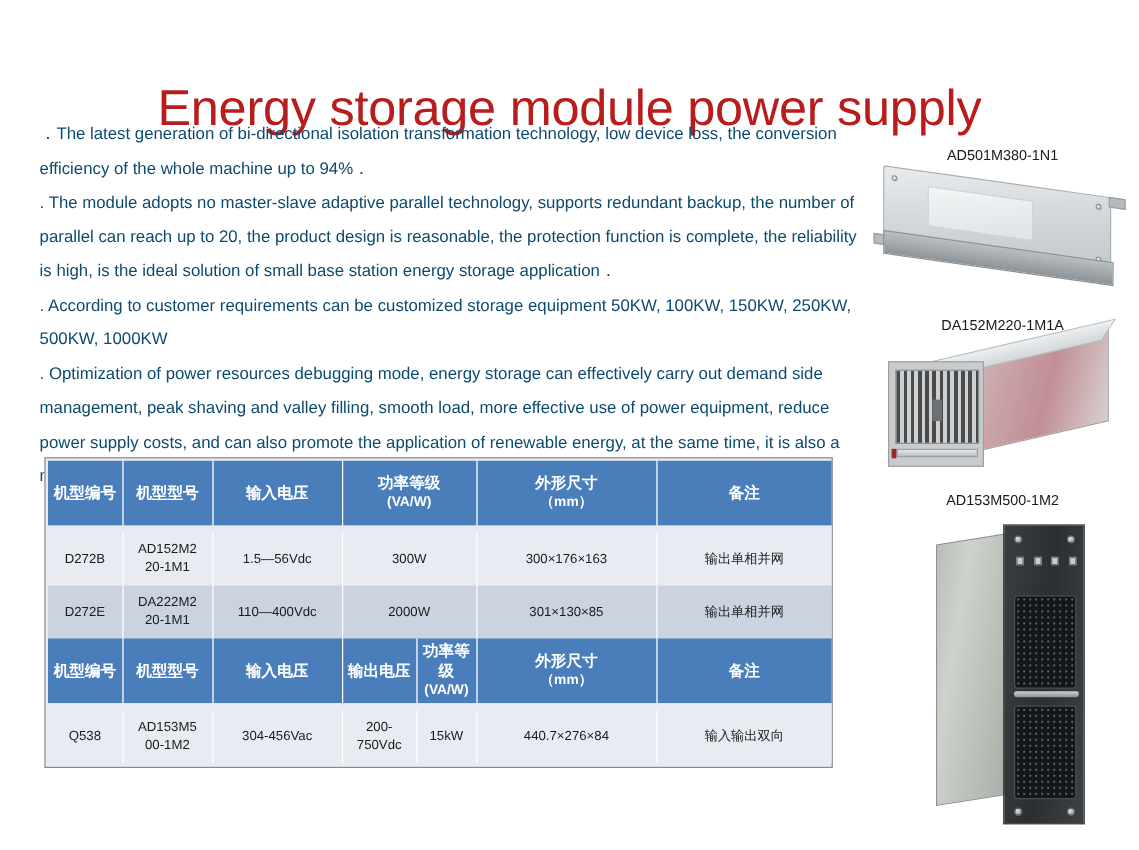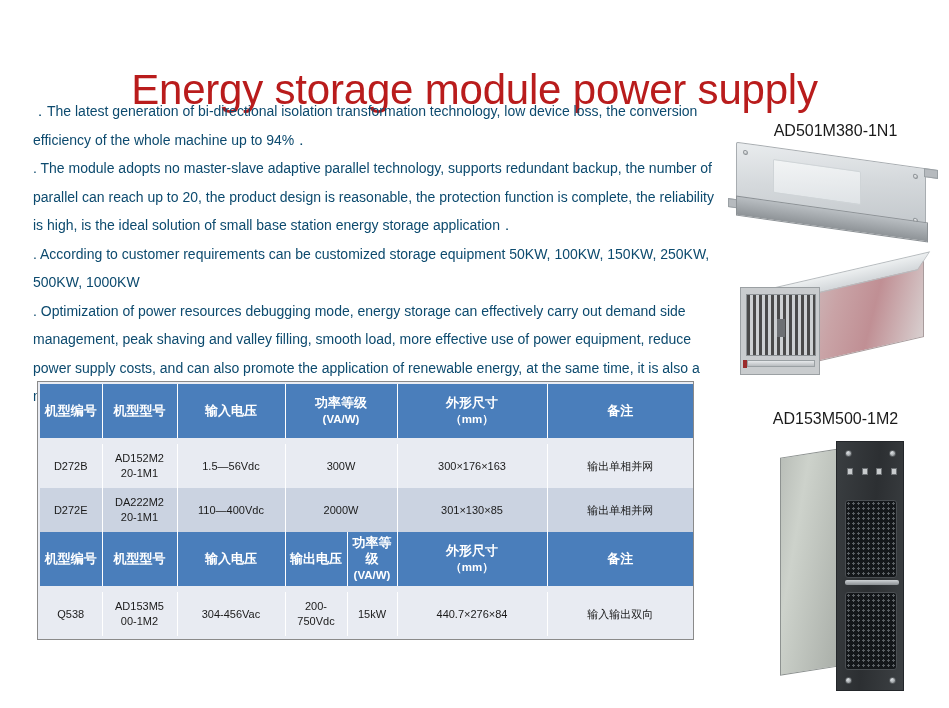--- a/index.html
+++ b/index.html
@@ -113,21 +113,21 @@
     height: 6px; padding: 0;
     background: #e8ebf2;
     border-right: 1px solid #e8ebf2;
   }
 
   
   .product {
     position: absolute;
   }
   .product .caption {
-    font-size: 16px;
+    font-size: 12px;
     color: #1a1a1a;
     text-align: center;
     font-family: "Liberation Sans", sans-serif;
     white-space: nowrap;
   }
   .product .photo {
     position: relative;
     margin-top: 7px;
   }
 
@@ -410,20 +410,21 @@
         <div class="screw" style="left:176px; top:6px;"></div>
         <div class="screw" style="left:176px; top:50px;"></div>
       </div>
       <div class="chassis-ear-l"></div>
       <div class="chassis-ear-r"></div>
       <div class="chassis-front"></div>
     </div>
   </div>
 
   <div class="product" id="prod2">
+    <div class="caption">DA152M220-1M1A</div>
     <div class="photo">
       <div class="rack-body"></div>
       <div class="rack-top"></div>
       <div class="rack-face">
         <div class="grille">
           <div class="grille-hub"></div>
         </div>
         <div class="rack-slot"></div>
         <div class="rack-led"></div>
       </div>

